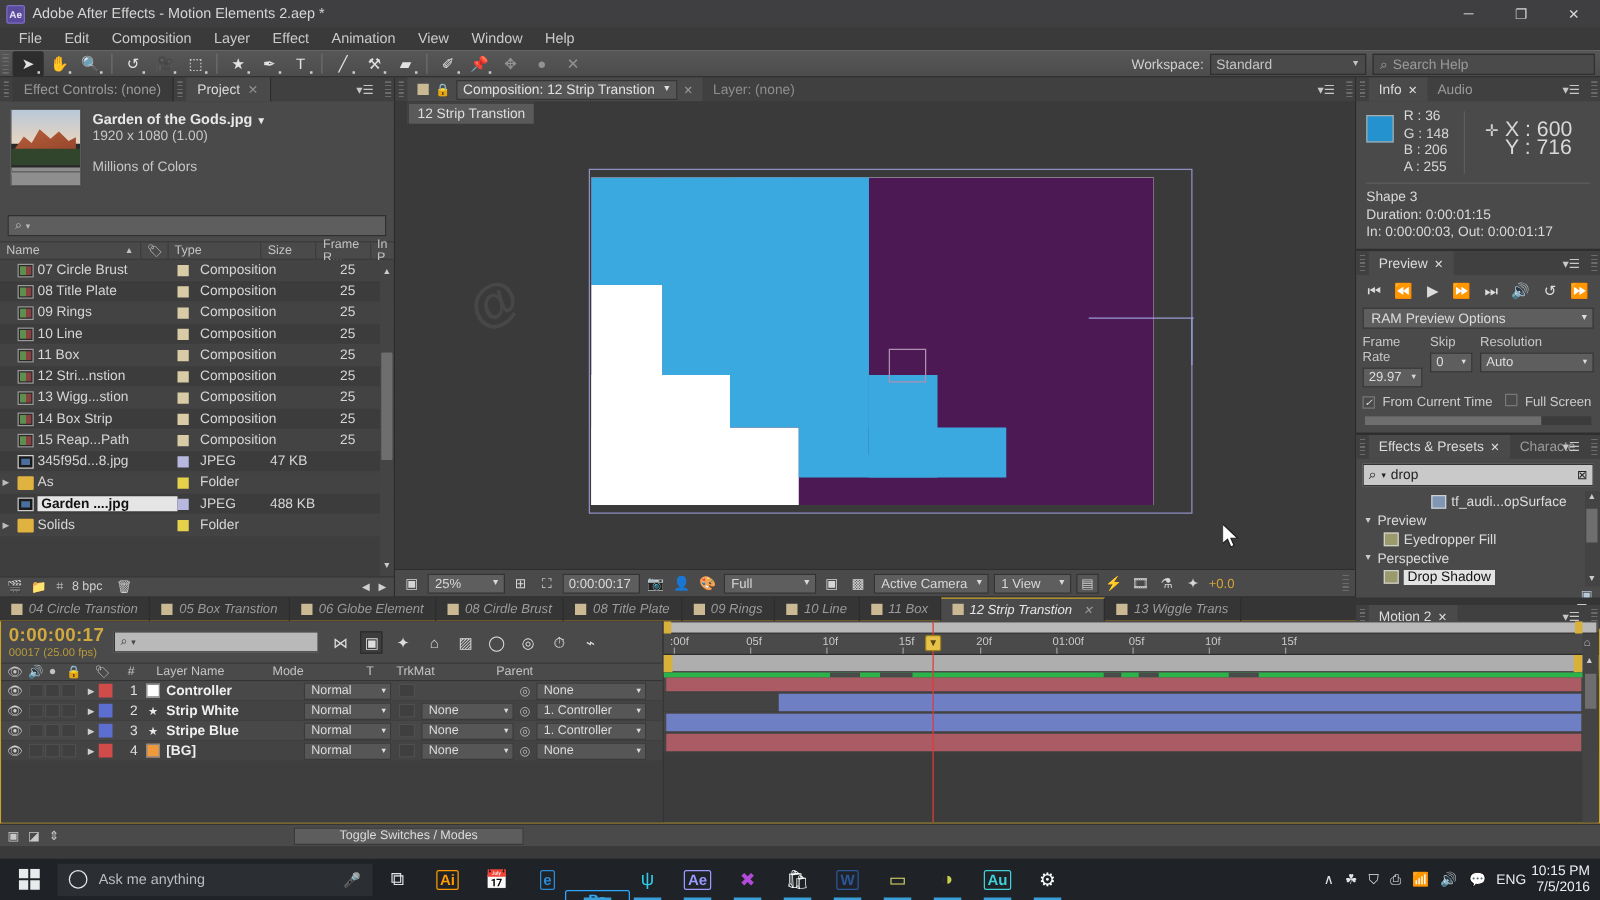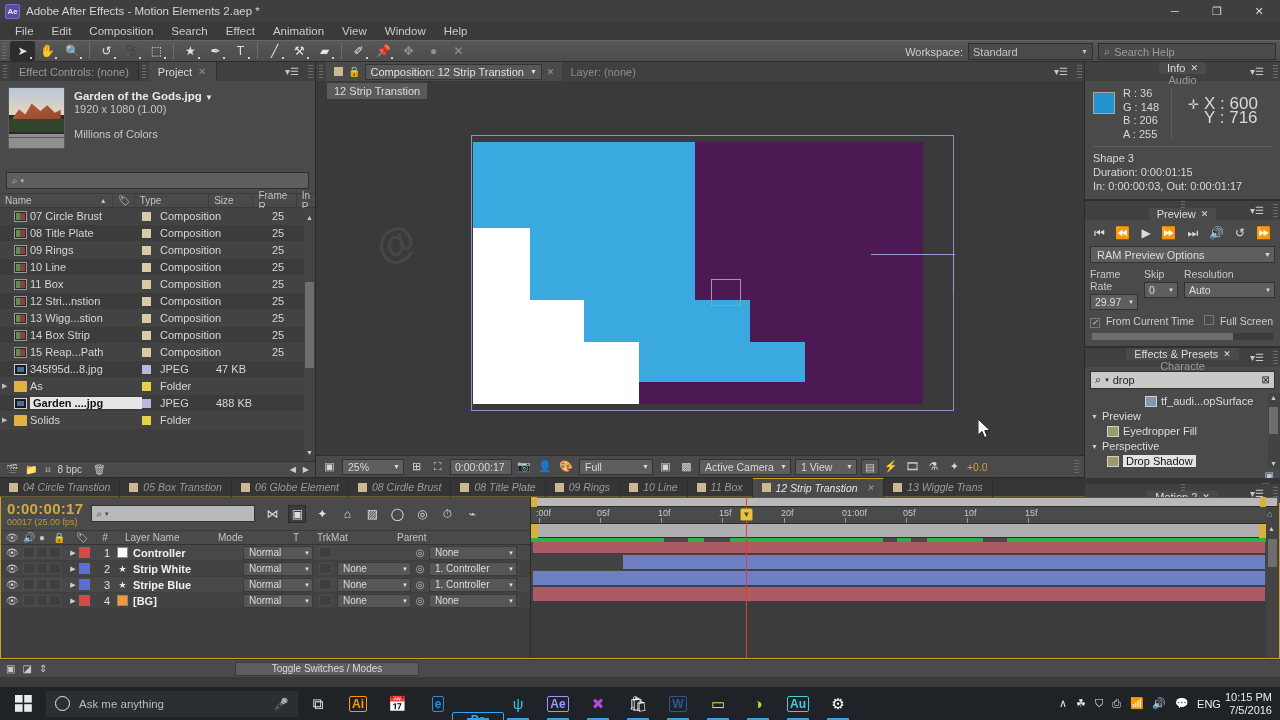--- a/index.html
+++ b/index.html
@@ -134,21 +134,21 @@
            align-items:center; justify-content:center; padding:0 3px; }
   .ct-field{ height:16px; background:#5e5e5e; border:1px solid #333; display:flex; align-items:center;
              padding:0 4px; color:#d8d8d8; }
   .ct-dd{ height:16px; background:#5e5e5e; border:1px solid #333; display:flex; align-items:center;
           justify-content:space-between; padding:0 3px 0 5px; gap:6px; color:#d8d8d8; }
   .ct-ico{ width:17px; height:17px; display:flex; align-items:center; justify-content:center; color:#d5d5d5; font-size:11px; }
 
   
   .right-col{ width:196px; background:#3a3a3a; border-left:1px solid #2b2b2b; display:flex; flex-direction:column; }
   .rpanel{ background:#4a4a4a; border-bottom:2px solid #2e2e2e; }
-  .rtabs{ height:19px; background:#404040; display:flex; align-items:center; position:relative;flex-direction:column; }
+  .rtabs{ height:19px; background:#404040; display:flex; align-items:center; position:relative; }
   .rtab{ height:19px; padding:0 8px; display:flex; align-items:center; font-size:11px; color:#9a9a9a; }
   .rtab.active{ background:#4a4a4a; color:#dcdcdc; }
 
   .info-body{ padding:6px 8px; }
   .info-top{ display:flex; gap:8px; }
   .color-chip{ width:22px; height:22px; background:#2492ce; border:1px solid #aaa; margin-top:5px; }
   .rgb-col{ font-size:11px; line-height:13.5px; color:#d8d8d8; }
   .xy-col{ font-size:17px; line-height:13.5px; color:#d8d8d8; }
   .info-div{ width:1px; background:#5d5d5d; margin:2px 8px 2px 4px; }
   .info-sep{ height:1px; background:#5d5d5d; margin:5px 0 4px; }
@@ -288,21 +288,21 @@
       <div class="win-btn">─</div>
       <div class="win-btn">❐</div>
       <div class="win-btn close">✕</div>
     </div>
   </div>
 
   <div class="menubar" id="menubar">
       <div class="menu-item">File</div>
       <div class="menu-item">Edit</div>
       <div class="menu-item">Composition</div>
-      <div class="menu-item">Search</div>
+      <div class="menu-item">Layer</div>
       <div class="menu-item">Effect</div>
       <div class="menu-item">Animation</div>
       <div class="menu-item">View</div>
       <div class="menu-item">Window</div>
       <div class="menu-item">Help</div>
     </div>
 
   <div class="toolbar">
     <div class="grip"></div>
     <div id="tools" style="display:flex;align-items:center;">

